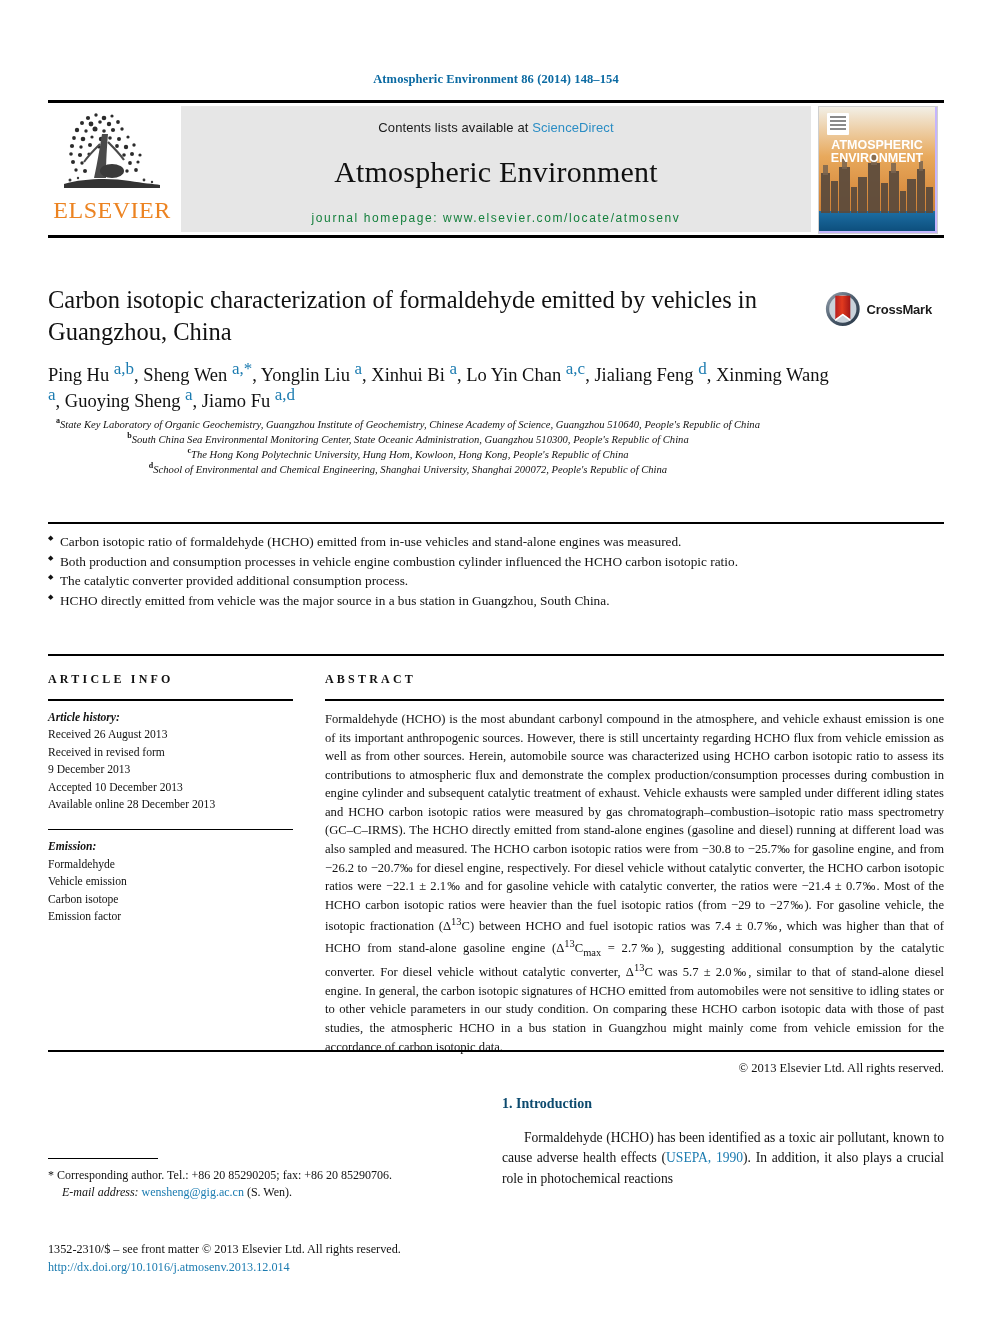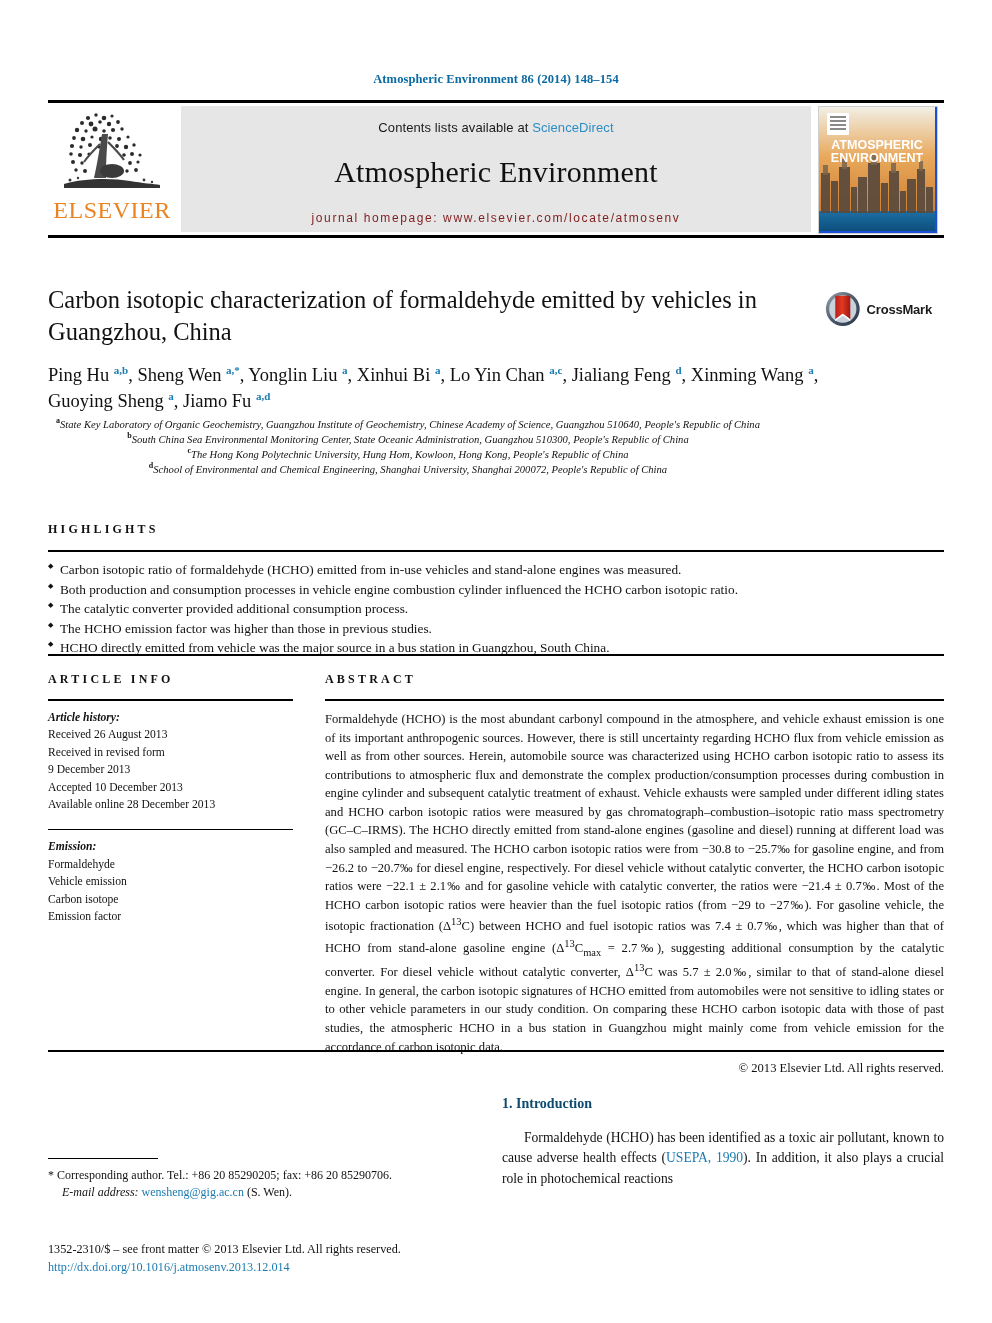--- a/index.html
+++ b/index.html
@@ -94,32 +94,32 @@
   .banner-journal {
     font-family: "Liberation Serif", serif;
     font-size: 30px;
     color: #111;
     margin-top: 20px;
     letter-spacing: .2px;
   }
   .banner-homepage {
     font-family: "Liberation Sans", sans-serif;
     font-size: 12px;
-    color: #7f1d1d;
+    color: #15803d;
     margin-top: 22px;
     letter-spacing: 1.6px;
   }
   .cover {
     position: absolute;
     left: 770px;
     top: 6px;
     width: 118px;
     height: 126px;
     border: 1px solid #cfcfcf;
-    background: #1d4ed8;
+    background: #c4b5fd;
     overflow: hidden;
   }
   .cover svg { display: block; }
   .rule-thick-bottom {
     position: absolute;
     left: 0; top: 135px;
     width: 896px;
     height: 3px;
     background: #000;
   }
@@ -164,24 +164,23 @@
     left: 48px;
     top: 362px;
     width: 790px;
     font-family: "Liberation Serif", serif;
     font-size: 18.5px;
     line-height: 1.42;
     color: #111;
   }
   .authors sup {
     color: #1b7bb0;
-    font-size: 11px;
+    font-size: 17px;
     vertical-align: super;
     line-height: 0;
-    font-weight: bold;
   }
 
   
   .affiliations {
     position: absolute;
     left: 48px;
     top: 417px;
     width: 720px;
     font-family: "Liberation Serif", serif;
     font-style: italic;
@@ -545,27 +544,25 @@
   <div class="authors">Ping Hu <sup>a,b</sup>, Sheng Wen <sup>a,*</sup>, Yonglin Liu <sup>a</sup>, Xinhui Bi <sup>a</sup>, Lo Yin Chan <sup>a,c</sup>, Jialiang Feng <sup>d</sup>, Xinming Wang <sup>a</sup>, Guoying Sheng <sup>a</sup>, Jiamo Fu <sup>a,d</sup></div>
 
   <div class="affiliations">
     <div><sup>a</sup><span>State Key Laboratory of Organic Geochemistry, Guangzhou Institute of Geochemistry, Chinese Academy of Science, Guangzhou 510640, People's Republic of China</span></div>
     <div><sup>b</sup><span>South China Sea Environmental Monitoring Center, State Oceanic Administration, Guangzhou 510300, People's Republic of China</span></div>
     <div><sup>c</sup><span>The Hong Kong Polytechnic University, Hung Hom, Kowloon, Hong Kong, People's Republic of China</span></div>
     <div><sup>d</sup><span>School of Environmental and Chemical Engineering, Shanghai University, Shanghai 200072, People's Republic of China</span></div>
   </div>
 
   <div class="highlights">
-    <div class="sec-label hl-head">HIGHLIGHTS</div>
     <div class="sec-rule-med"></div>
     <ul>
       <li>Carbon isotopic ratio of formaldehyde (HCHO) emitted from in-use vehicles and stand-alone engines was measured.</li>
       <li>Both production and consumption processes in vehicle engine combustion cylinder influenced the HCHO carbon isotopic ratio.</li>
       <li>The catalytic converter provided additional consumption process.</li>
-      <li>The HCHO emission factor was higher than those in previous studies.</li>
       <li>HCHO directly emitted from vehicle was the major source in a bus station in Guangzhou, South China.</li>
     </ul>
   </div>
 
   <div class="band">
     <div class="band-rule-top"></div>
 
     <div class="col-info">
       <div class="sec-label">ARTICLE INFO</div>
       <div class="head-rule"></div>

